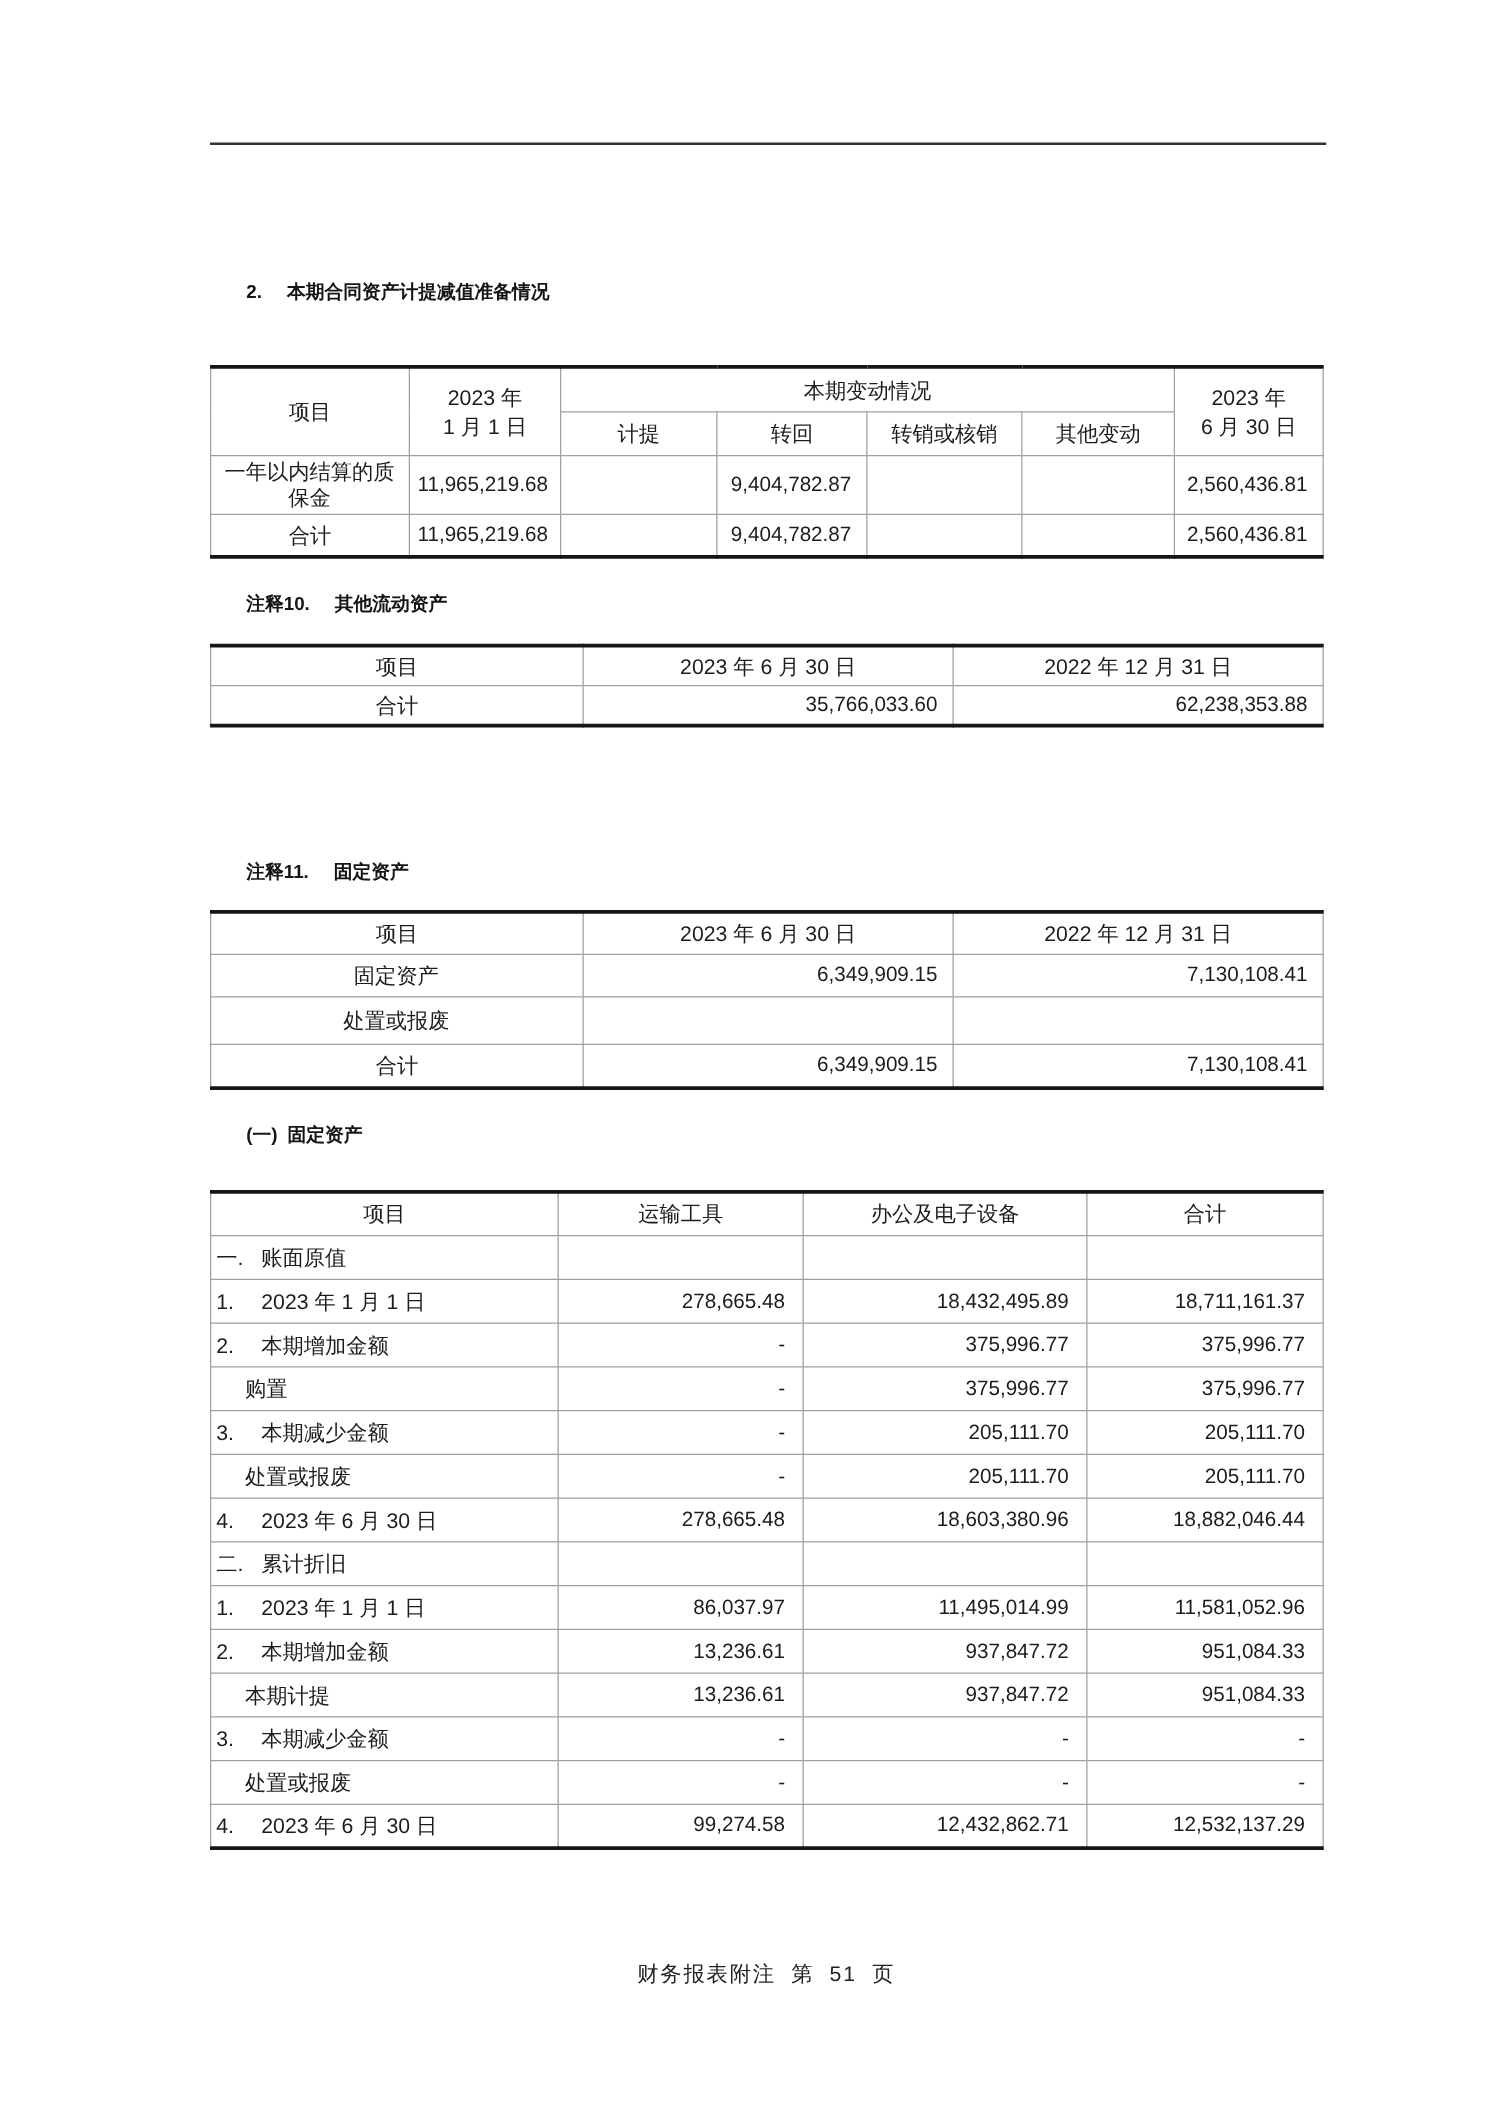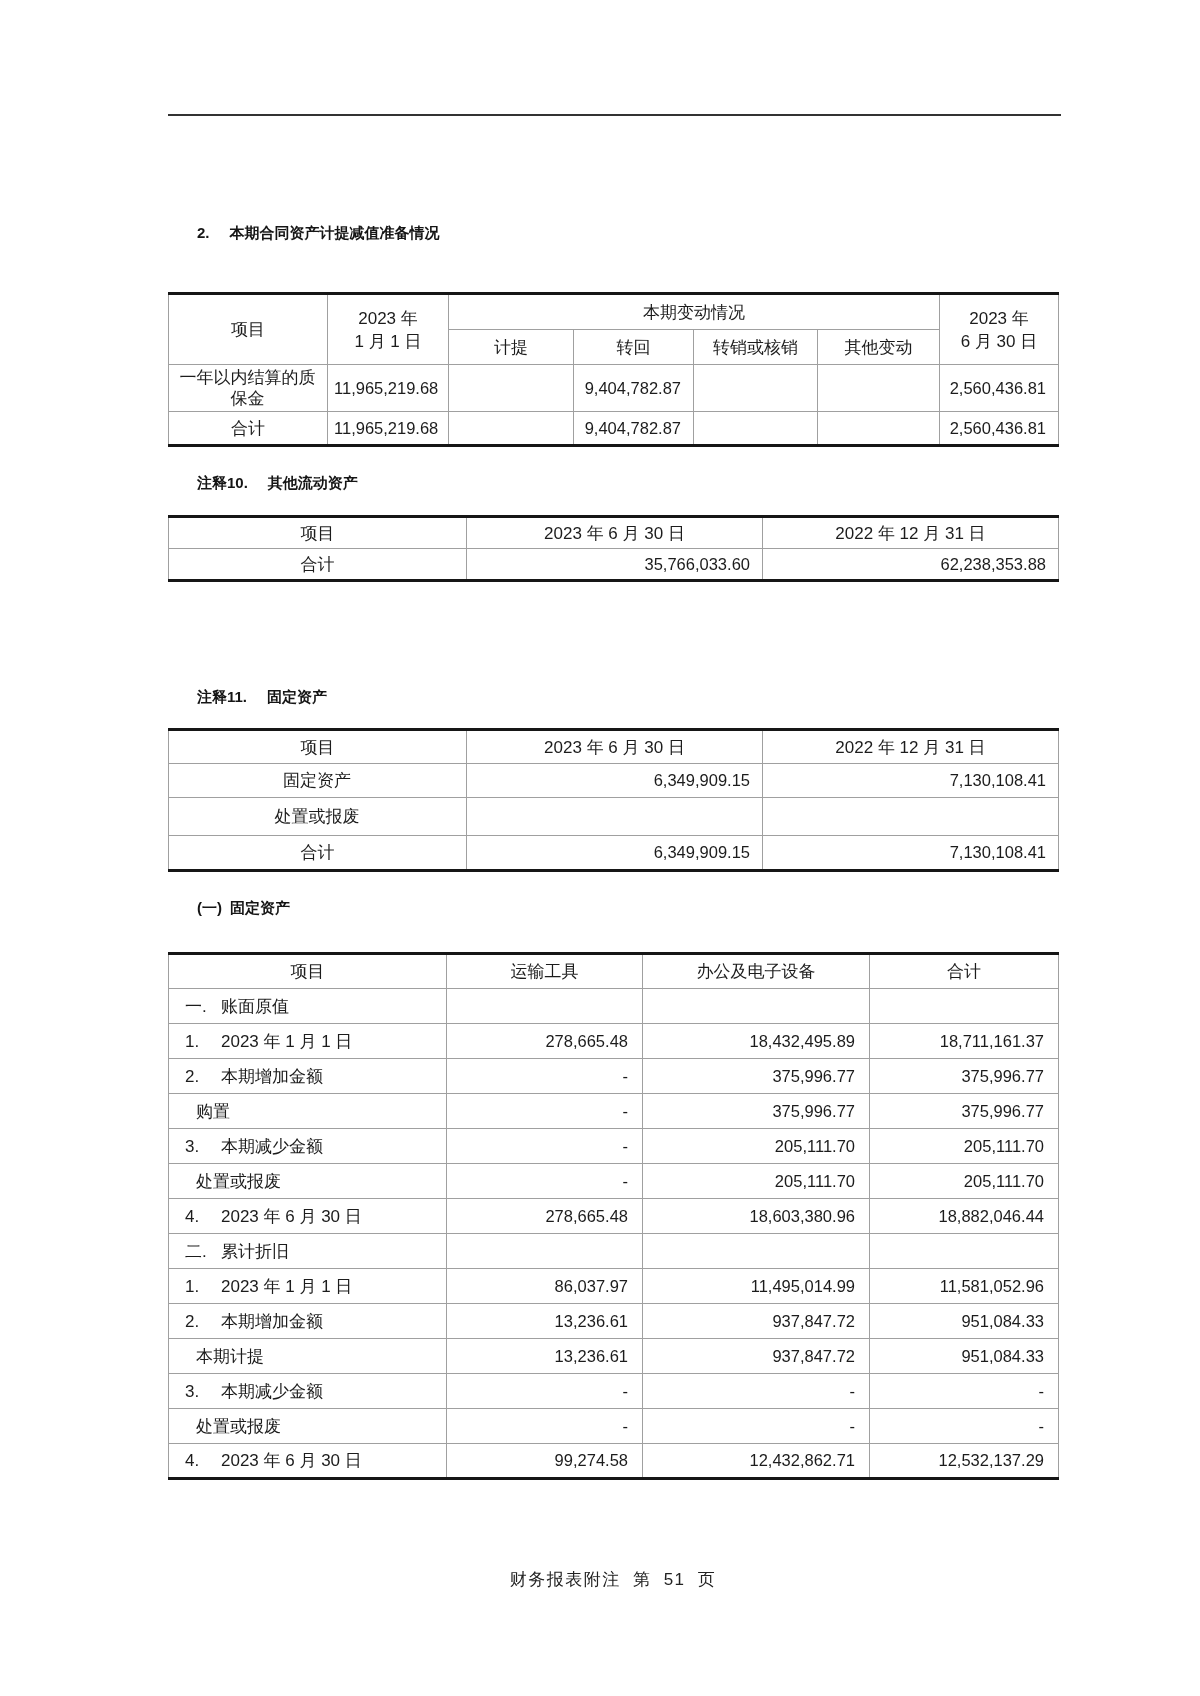--- a/index.html
+++ b/index.html
@@ -44,21 +44,21 @@
   }
   td.hdr { text-align:center; font-weight:normal; }
   td.lbl { text-align:center; padding-left:5px; line-height:1.25; }
   td.ctr { text-align:center; }
   td.num { text-align:right; padding-right:12px; font-size:16.5px; }
   #table1 { top:292px; }
   #table2 { top:515px; }
   #table3 { top:728px; }
   #table4 { top:952px; }
   #table4 td.num { padding-right:14px;margin-left:16px; }
-  td.item-cell { text-align:left; padding-left:16px; }
+  td.item-cell { text-align:left; padding-left:4px; }
   .row-num { display:inline-block; min-width:36px; }
   tr.sub td.item-cell { padding-left:27px;margin-top:18px; }
   .footer {
     position:absolute; left:168px; top:1568px; width:890px;
     text-align:center; font-size:17px; color:#222;
     word-spacing:6px; letter-spacing:1.5px; white-space:pre;
   }
 </style>
 </head>
 <body>

